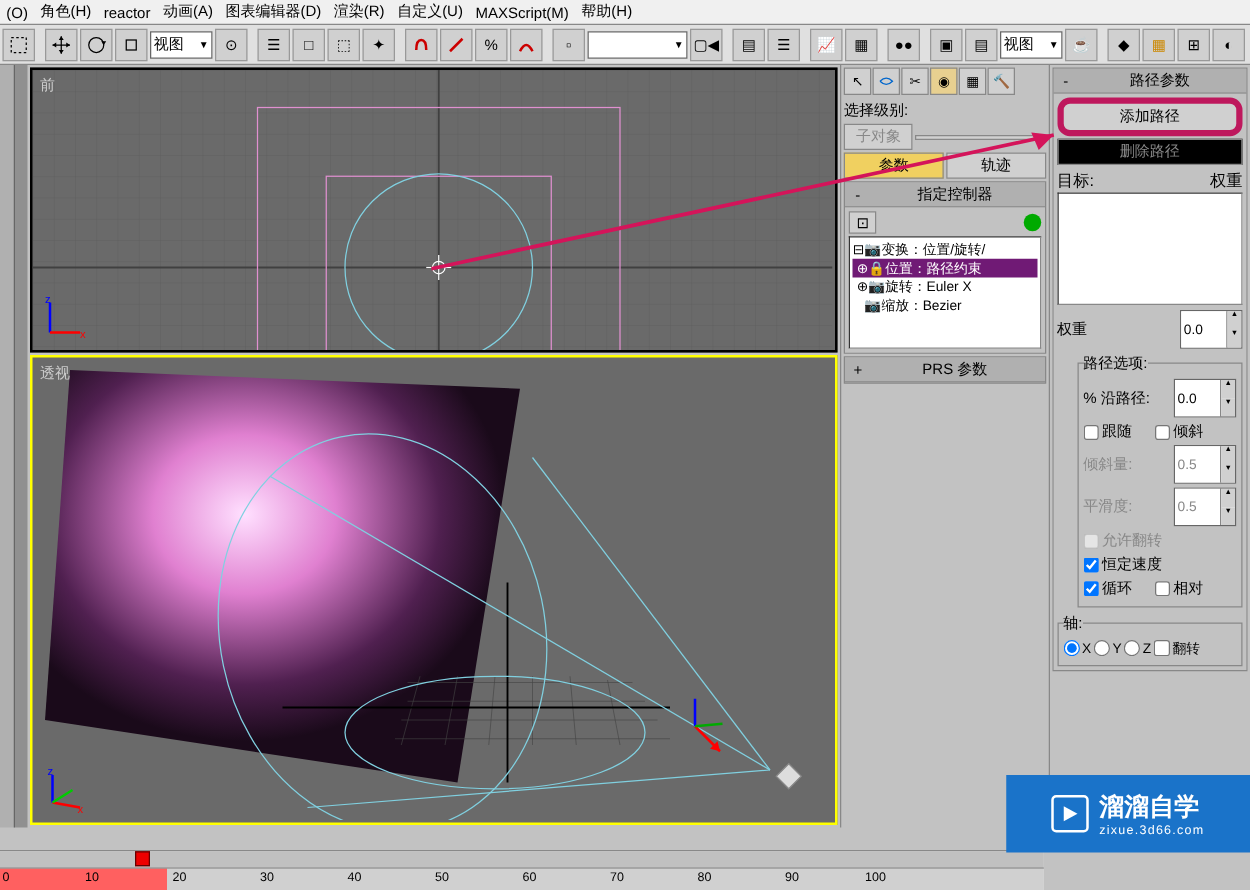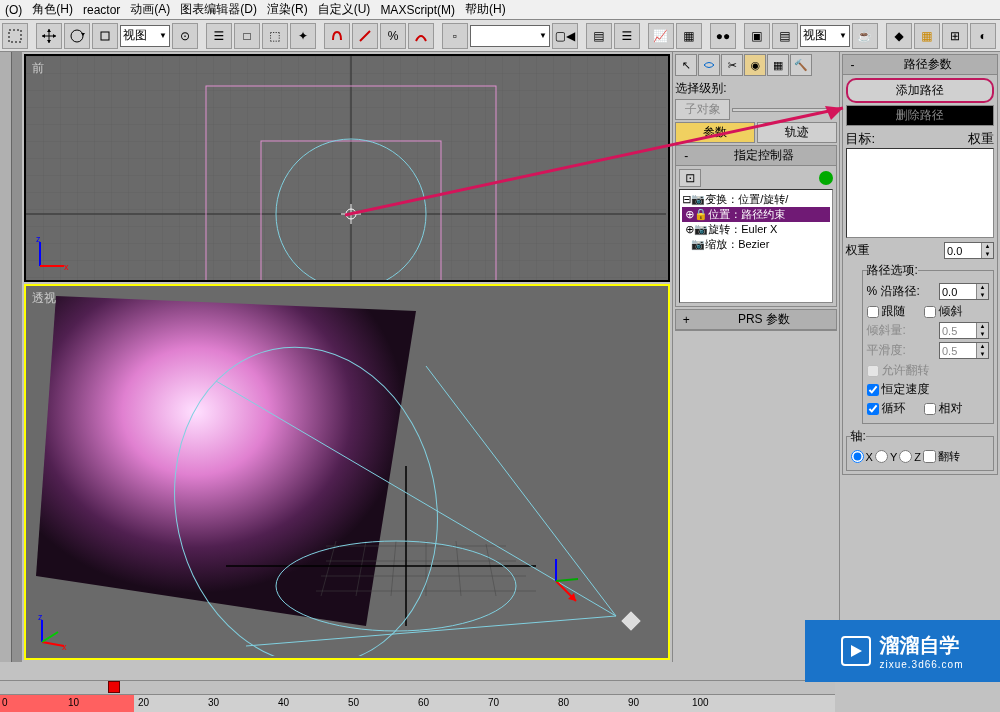--- a/index.html
+++ b/index.html
@@ -39,32 +39,32 @@
 .panel-btn { background: #d0d0d0; border: 1px solid #888; font-size: 12px; padding: 1px 4px; cursor: pointer; flex: 1; text-align: center; }
 .panel-btn.yellow { background: #f0d060; }
 .panel-btn.disabled { color: #888; }
 
 
 .rollup { border: 1px solid #888; margin-bottom: 2px; }
 .rollup-header { background: #b0b0b0; border-bottom: 1px solid #888; padding: 1px 4px; display: flex; align-items: center; font-size: 12px; }
 .rollup-header .minus { width: 12px; text-align: center; margin-right: 4px; }
 .rollup-header .title { flex: 1; text-align: center; }
 .rollup-body { background: #c2c2c2; padding: 3px; }
-.tree { background: #fff; border: 1px inset #888; height: 114px; font-size: 11px; padding: 2px; overflow: hidden; }
+.tree { background: #fff; border: 1px inset #888; height: 90px; font-size: 11px; padding: 2px; overflow: hidden; }
 .tree-item { white-space: nowrap; }
 .tree-item.selected { background: #701a75; color: #fff; }
 
 
 .param-panel { width: 165px; background: #c2c2c2; border-left: 1px solid #888; padding: 2px; position:relative;}
-.highlight-btn { width: 100%; padding: 2px; border: 2px solid #be185d; border-radius: 10px; background: #d0d0d0; text-align: center; font-size: 12px; margin-bottom: 2px; cursor: pointer; }
+.highlight-btn { width: 100%; padding: 2px; border: 5px solid #be185d; border-radius: 10px; background: #d0d0d0; text-align: center; font-size: 12px; margin-bottom: 2px; cursor: pointer; }
 .param-btn { width: 100%; padding: 1px; background: #000000; border: 1px solid #888; text-align: center; font-size: 12px; margin-bottom: 2px; cursor: pointer; }
 .list-box { background: #fff; border: 1px inset #888; height: 90px; margin-bottom: 4px; }
 .spinner-row { display: flex; align-items: center; gap: 4px; font-size: 12px; margin-bottom: 3px; }
 .spinner-row .lbl { flex: 0 0 auto; }
-.spinner { display: flex; border: 1px solid #666; background: #fff; height: 17px; width: 50px; margin-left: auto; }
+.spinner { display: flex; border: 1px solid #666; background: #fff; height: 31px; width: 50px; margin-left: auto; }
 .spinner input { width: 36px; border: none; outline: none; font-size: 11px; padding: 0 2px; }
 .spinner .arrows { width: 12px; display: flex; flex-direction: column; border-left: 1px solid #888; }
 .spinner .arrows div { flex: 1; font-size: 6px; text-align: center; line-height: 7px; background: #d0d0d0; }
 .check-row { display: flex; align-items: center; gap: 3px; font-size: 12px; margin-bottom: 2px; }
 .check-row input[type=checkbox] { width: 12px; height: 12px; }
 .radio-row { display: flex; align-items: center; gap: 2px; font-size: 11px; margin-bottom: 2px; }
 .disabled-text { color: #888; }
 
 
 .timeline { position: absolute; bottom: 0; left: 0; width: 835px; height: 32px; background: #e0e0e0; border-top: 1px solid #888; }

